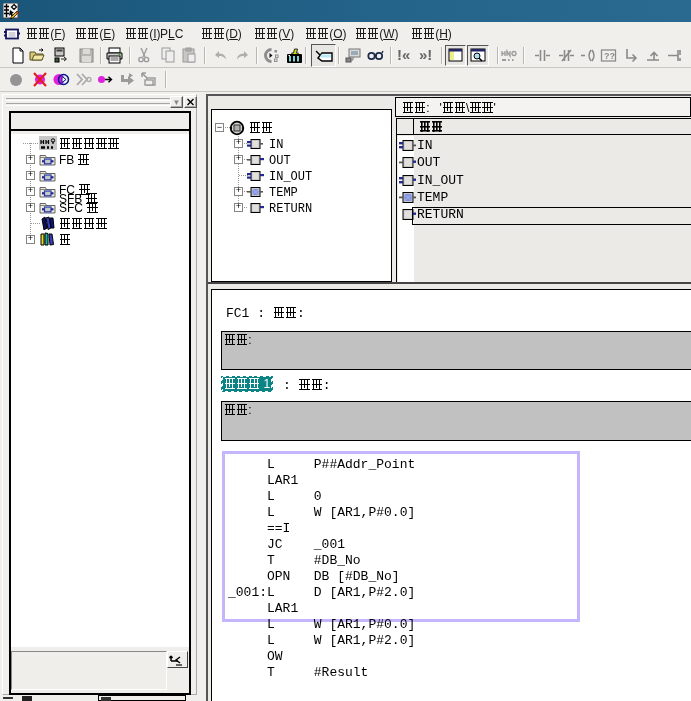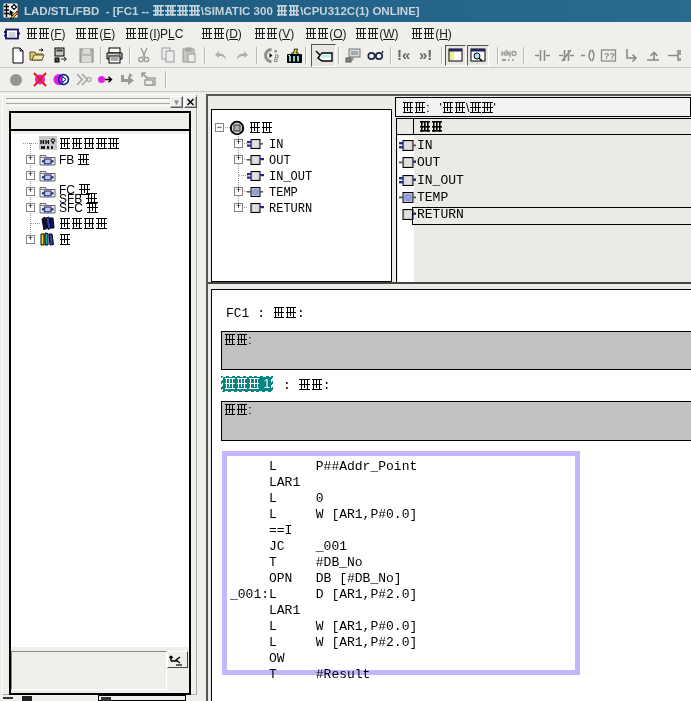--- a/index.html
+++ b/index.html
@@ -60,21 +60,20 @@
 <div class="abs" id="title">
  <svg class="abs" style="left:3px;top:3px" width="16" height="16" viewBox="0 0 16 16">
       <rect x="0" y="0" width="15" height="15" fill="#f2f2f2" stroke="#444"></rect>
       <path d="M3.5 1v13M1 3.5h5M1 7h5M1 10.5h5" stroke="#000" stroke-width="1.4" fill="none"></path>
       <path d="M11 1.5l2.5 2.5L11 6.5 8.5 4z" fill="none" stroke="#000" stroke-width="1.2"></path>
       <path d="M7 7l4 3-2 .5 1.5 2.5-1.5 1-1.5-2.5L6 13z" fill="#000"></path>
       <path d="M14 8l-5.5 5.5-.8 2.3 2.3-.8L15.5 9.5z" fill="#e8b820" stroke="#000" stroke-width=".7"></path>
       <path d="M13 9l2 2" stroke="#c03010" stroke-width="1.5"></path>
       <path d="M7.7 14.8l1.5 1.2-2.3.8z" fill="#300"></path>
     </svg>
- <span class="txt">LAD/STL/FBD&nbsp; - [FC1 -- <i class="c b"></i><i class="c b"></i><i class="c b"></i><i class="c b"></i>\SIMATIC 300 <i class="c b"></i><i class="c b"></i>\CPU312C(1) ONLINE]</span>
 </div>
 
 <div class="abs" id="menu">
  <svg class="abs" style="left:4px;top:6px" width="16" height="12" viewBox="0 0 16 12">
       <rect x="2" y="1.5" width="12" height="9" fill="#fff" stroke="#151560" stroke-width="1.8"></rect>
       <rect x="4.5" y="4" width="7" height="5" fill="#d4d2dc"></rect>
       <rect x="0" y="3" width="2.5" height="2" fill="#151560"></rect>
       <rect x="0" y="6.5" width="2.5" height="2" fill="#151560"></rect>
       <rect x="13.5" y="4.5" width="2.5" height="2" fill="#151560"></rect>
     </svg>
@@ -468,21 +467,21 @@
   <div class="cmt" style="top:41px;height:39px">
         <span class="abs" style="left:2px;top:1px"><i class="c"></i><i class="c"></i>:</span>
       </div>
   <div class="abs" style="left:9px;top:86px;height:16px;background:repeating-linear-gradient(135deg,#0a8484 0 2px,#fff 2px 4px);padding:1px 2px 0 2px">
    <span style="display:inline-block;background:#0a8484;color:#fff;height:14px;padding:0 1px"><i class="c"></i><i class="c"></i><i class="c"></i> 1</span>
   </div>
   <span class="abs mono" style="left:71px;top:88px">: <i class="c"></i><i class="c"></i>:</span>
   <div class="cmt" style="top:111px;height:40px">
         <span class="abs" style="left:2px;top:1px"><i class="c"></i><i class="c"></i>:</span>
       </div>
-  <div class="abs mono" style="left:10px;top:161px;width:358px;height:224px;border:5px solid #c4b5fd;line-height:16px;white-space:pre">
+  <div class="abs mono" style="left:10px;top:161px;width:358px;height:171px;border:3px solid #c4b5fd;line-height:16px;white-space:pre">
 <span class="abs" style="left:3px;top:3px">     L     P##Addr_Point
      LAR1
      L     0
      L     W [AR1,P#0.0]
      ==I
      JC    _001
      T     #DB_No
      OPN   DB [#DB_No]
 _001:L     D [AR1,P#2.0]
      LAR1

